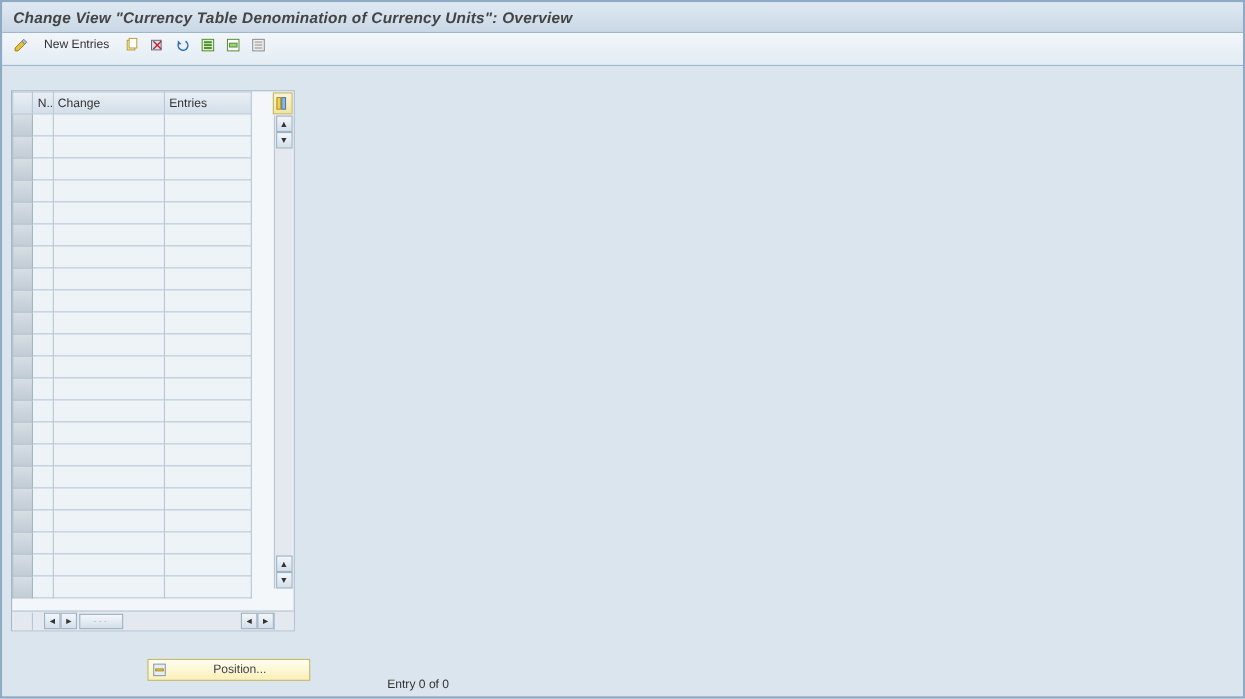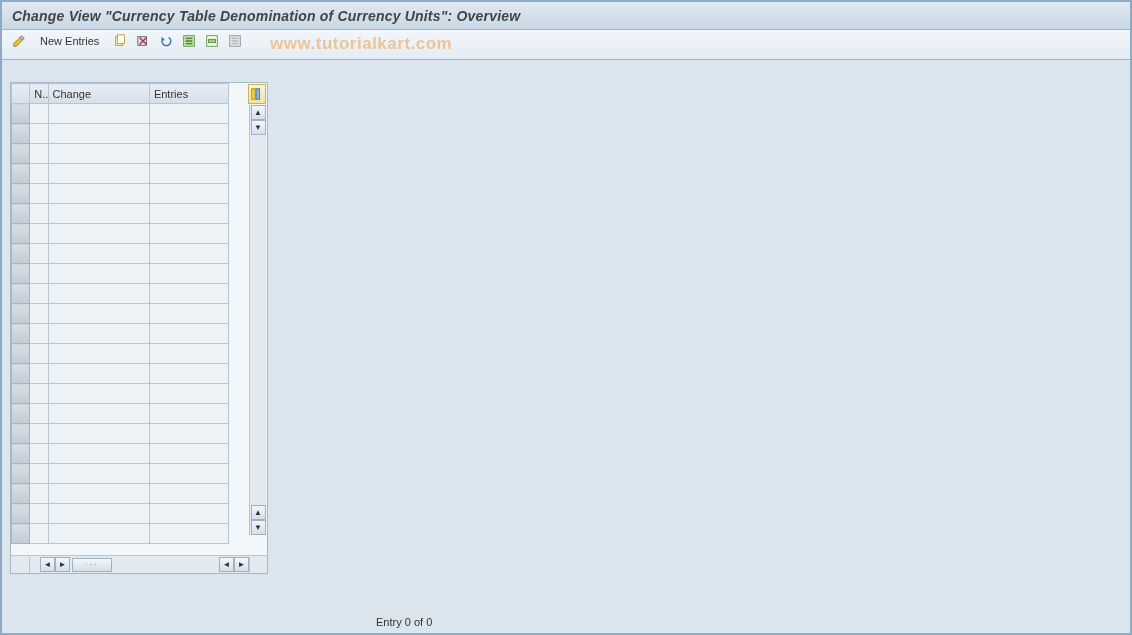--- a/index.html
+++ b/index.html
@@ -197,21 +197,21 @@
   .position-btn .icon-slot {
     width:20px; height:100%;
     display:flex;align-items:center;justify-content:center;
     border-right: 0;
   }
   .position-btn .label {
     flex:1; text-align:center;
   }
   .entry-status {
     position:absolute;
-    left: 374px;
+    left: 350px;
     font-size:11px; color:#333;margin-top:25px;
   }
 
   
   svg.ic { width:14px; height:14px; display:block; }
 </style>
 </head>
 <body>
 
 <div class="titlebar">
@@ -273,21 +273,20 @@
   <button class="tool-btn">
     <span>
       <svg class="ic" viewBox="0 0 16 16">
           <rect x="2" y="2" width="12" height="12" fill="#eee" stroke="#888"></rect>
           <rect x="4" y="4" width="8" height="2" fill="#bbb"></rect>
           <rect x="4" y="7" width="8" height="2" fill="#bbb"></rect>
           <rect x="4" y="10" width="8" height="2" fill="#bbb"></rect>
         </svg>
     </span>
   </button>
-  <span class="watermark">www.tutorialkart.com</span>
 </div>
 
 <div class="content">
 
   <div class="table-panel">
     <div class="table-body-wrap">
       <table class="grid">
         <colgroup>
           <col class="col-sel">
             <col class="col-n">
@@ -463,16 +462,25 @@
       <div class="arrow">►</div>
       <div class="thumb">···</div>
       <div class="gap"></div>
       <div class="arrow">◄</div>
       <div class="arrow">►</div>
       <div class="corner"></div>
     </div>
   </div>
 
   <div class="bottombar">
+    <button class="position-btn">
+      <span class="icon-slot">
+        <svg class="ic" viewBox="0 0 16 16">
+            <rect x="2" y="2" width="12" height="12" fill="#e7edf3" stroke="#7f94a8"></rect>
+            <rect x="4" y="7" width="8" height="2" fill="#f4cf4a" stroke="#a88a1a"></rect>
+          </svg>
+      </span>
+      <span class="label">Position...</span>
+    </button>
     <span class="entry-status">Entry 0 of 0</span>
   </div>
 
 </div>
 
 </body></html>

